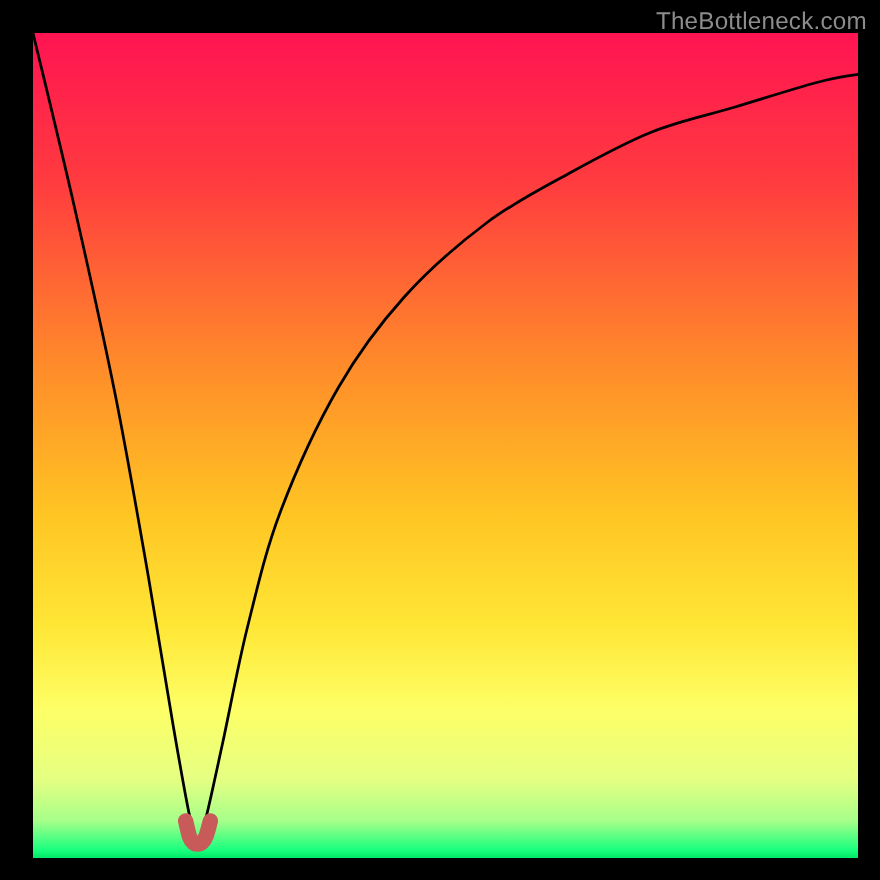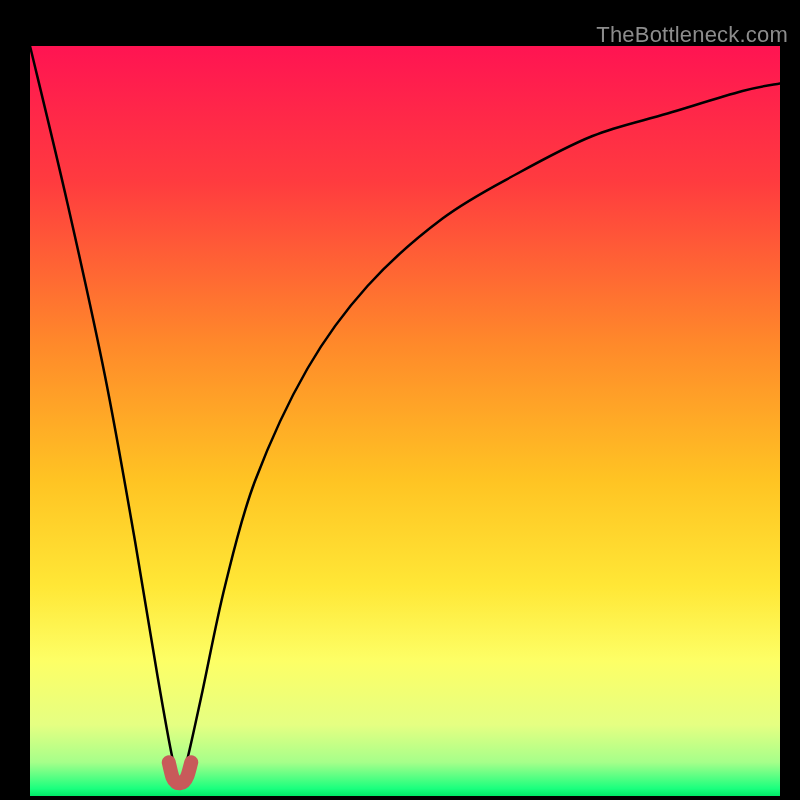--- a/index.html
+++ b/index.html
@@ -6,21 +6,21 @@
     margin: 0;
     padding: 0;
     width: 800px;
     height: 800px;
     background: #000;
     overflow: hidden;
   }
   .frame {
     position: absolute;
     left: 0;
-    top: 16px;
+    top: 0;
     width: 800px;
     height: 600px;
     background: #000;
   }
   .plot-area {
     position: absolute;
     left: 30px;
     top: 30px;
     width: 750px;
     height: 750px;

